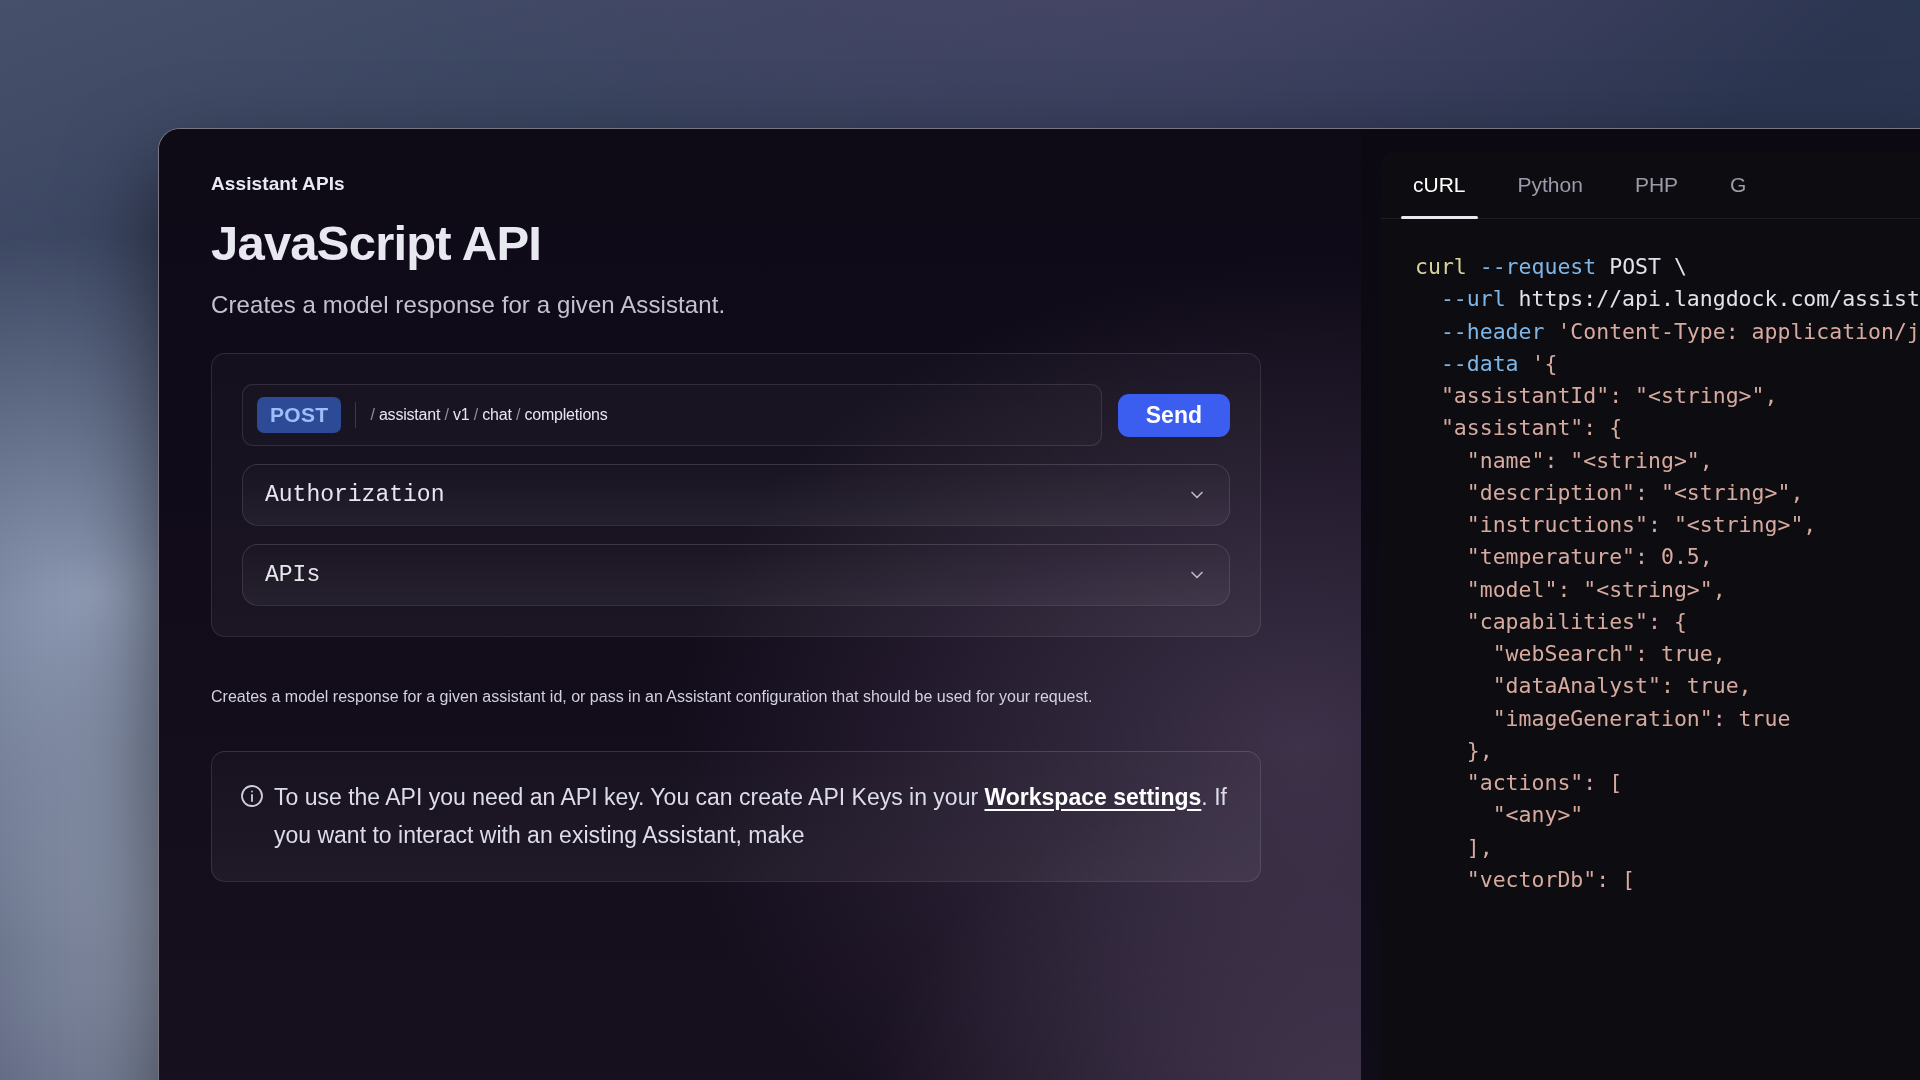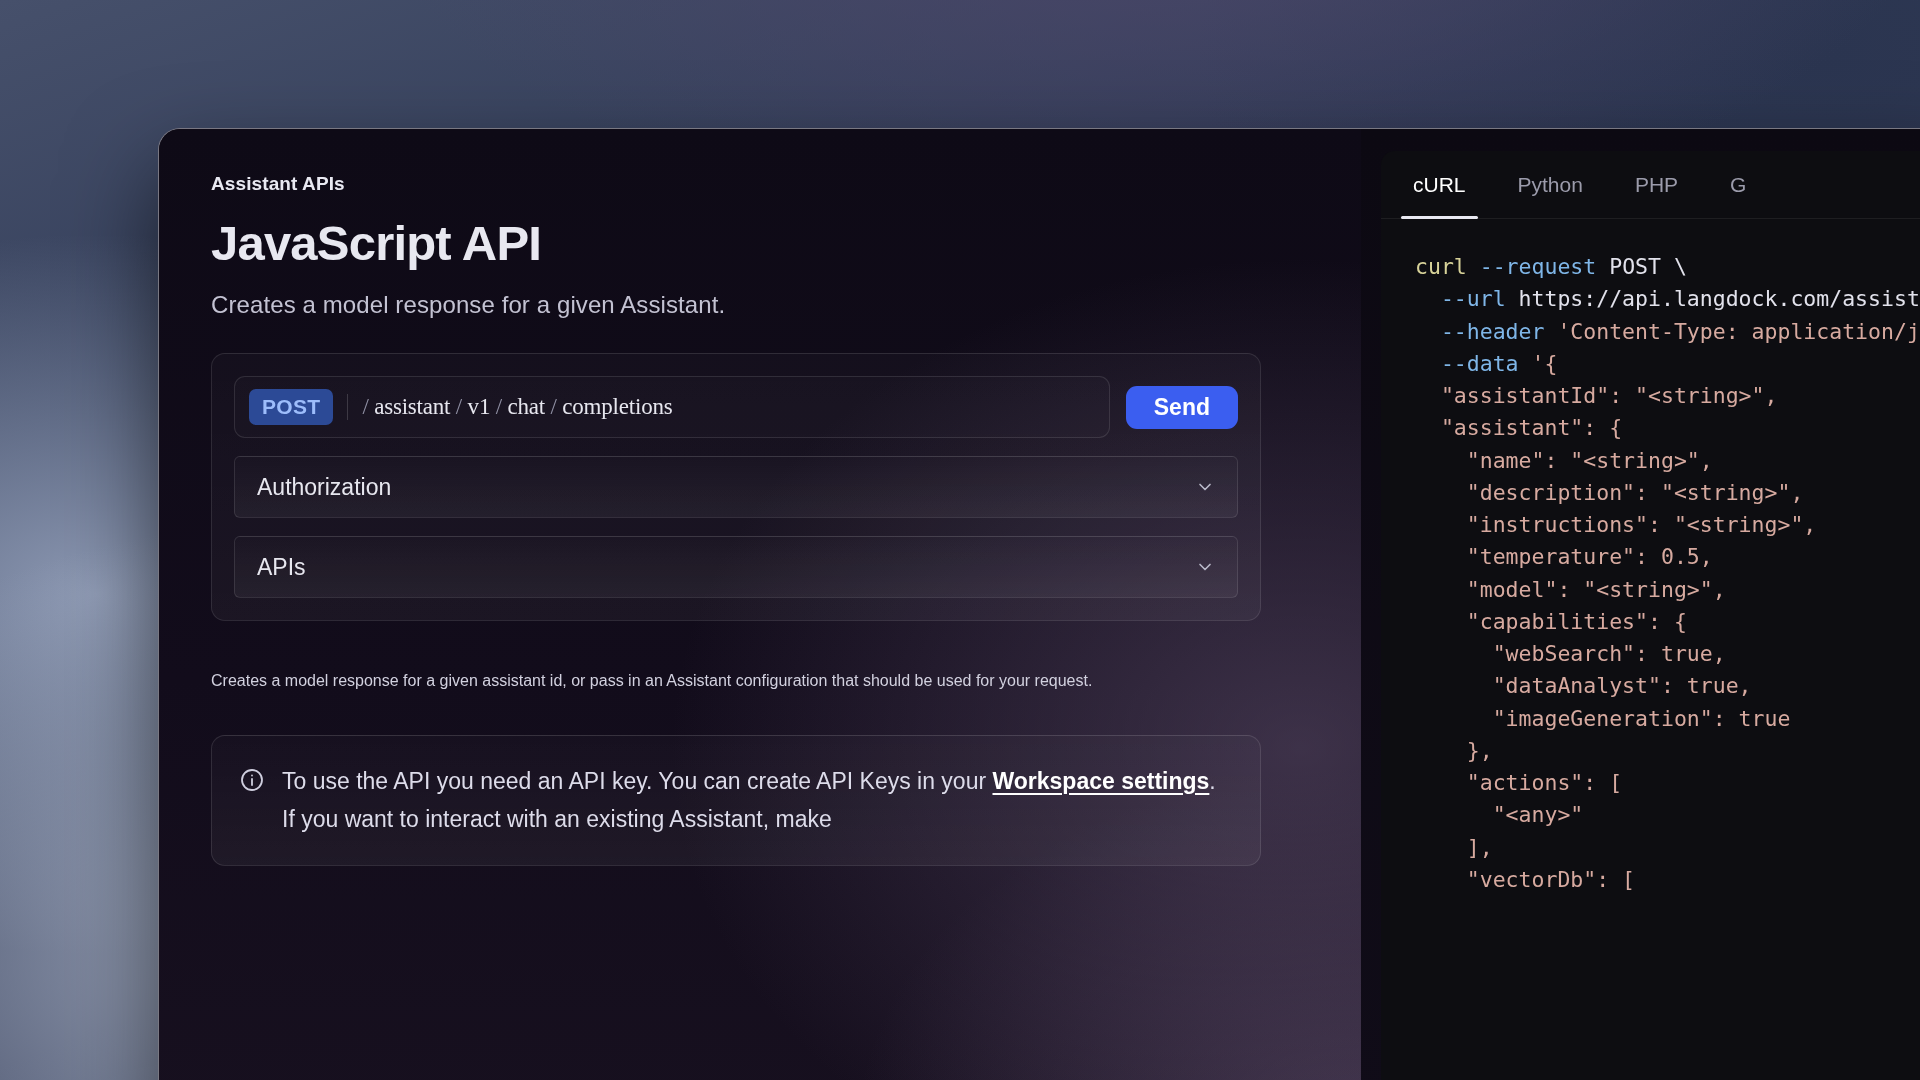--- a/index.html
+++ b/index.html
@@ -49,21 +49,21 @@
     letter-spacing:-.8px; margin-bottom:20px;
   }
   #subtitle {
     font-size:24px; color:#c3c2d2; font-weight:400;
     letter-spacing:.1px; margin-bottom:34px;
   }
   
   #endpoint-card {
     border:1px solid rgba(255,255,255,.10);
     border-radius:14px;
-    padding:22px;
+    padding:30px;
     background:linear-gradient(180deg, rgba(255,255,255,.022), rgba(255,255,255,.045));
     width:1050px;
   }
   #endpoint-row { display:flex; align-items:center; gap:16px; }
   #endpoint-bar {
     flex:1; display:flex; align-items:center; gap:0;
     height:62px; padding:0 14px;
     border:1px solid rgba(255,255,255,.11);
     border-radius:11px;
     background:rgba(255,255,255,.015);
@@ -73,54 +73,55 @@
     font-family:"Liberation Sans", sans-serif;
     font-weight:700; font-size:21px;
     padding:6px 13px; border-radius:7px;
     letter-spacing:.3px;
   }
   .bar-divider {
     width:1px; height:26px; background:rgba(255,255,255,.16);
     margin:0 14px;
   }
   #endpoint-path {
-    font-family:Liberation Serif, serif;
-    font-size:23px; color:#e7e7ef; letter-spacing:-.2px;
+    font-family:Liberation Sans, sans-serif;
+    font-size:16px; color:#e7e7ef; letter-spacing:-.2px;
     white-space:nowrap;
   }
   #endpoint-path .sep { color:#8f8fa3; }
   #send-button {
     background:#3b5ef0; color:#fff;
     font-size:23px; font-weight:700;
     height:43px; padding:0 28px;
     border:none; border-radius:11px; cursor:pointer;
     font-family:"Liberation Sans", sans-serif;
   }
   .accordion {
     margin-top:18px; height:62px;
     display:flex; align-items:center; justify-content:space-between;
     padding:0 22px;
     border:1px solid rgba(255,255,255,.11);
-    border-radius:6px;
+    border-radius:16px;
     background:linear-gradient(180deg, rgba(255,255,255,.012), rgba(255,255,255,.05));
     cursor:pointer;
+    font-family:Liberation Mono, monospace;
   }
   .accordion-label { font-size:23px; color:#e7e7ef; }
   .chev { width:20px; height:20px; color:#b9b9c9; }
   #body-text {
     margin-top:46px; width:1010px;
     font-size:16px; line-height:1.72; color:#d2d1df;
   }
   #info-box {
     margin-top:40px; width:1050px;
     border:1px solid rgba(255,255,255,.11);
     border-radius:14px;
     background:linear-gradient(180deg, rgba(255,255,255,.02), rgba(255,255,255,.05));
     padding:26px 28px;
-    display:flex; gap:18px;
+    display:flex; gap:10px;
   }
   #info-icon {
     flex:0 0 auto; width:24px; height:24px; margin-top:6px;
     color:#cfcede;
   }
   #info-text {
     font-size:23px; line-height:1.68; color:#dddcea;
   }
   #info-text a {
     color:#fff; font-weight:700; text-decoration:underline;

